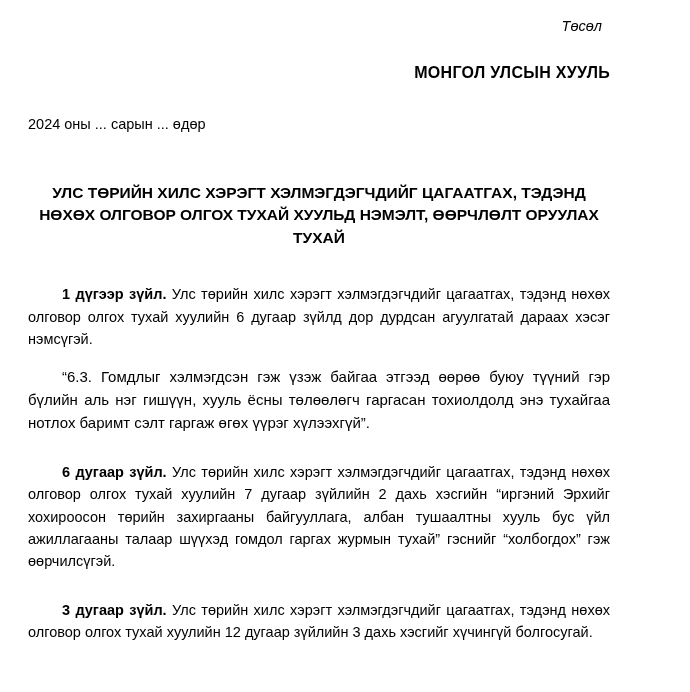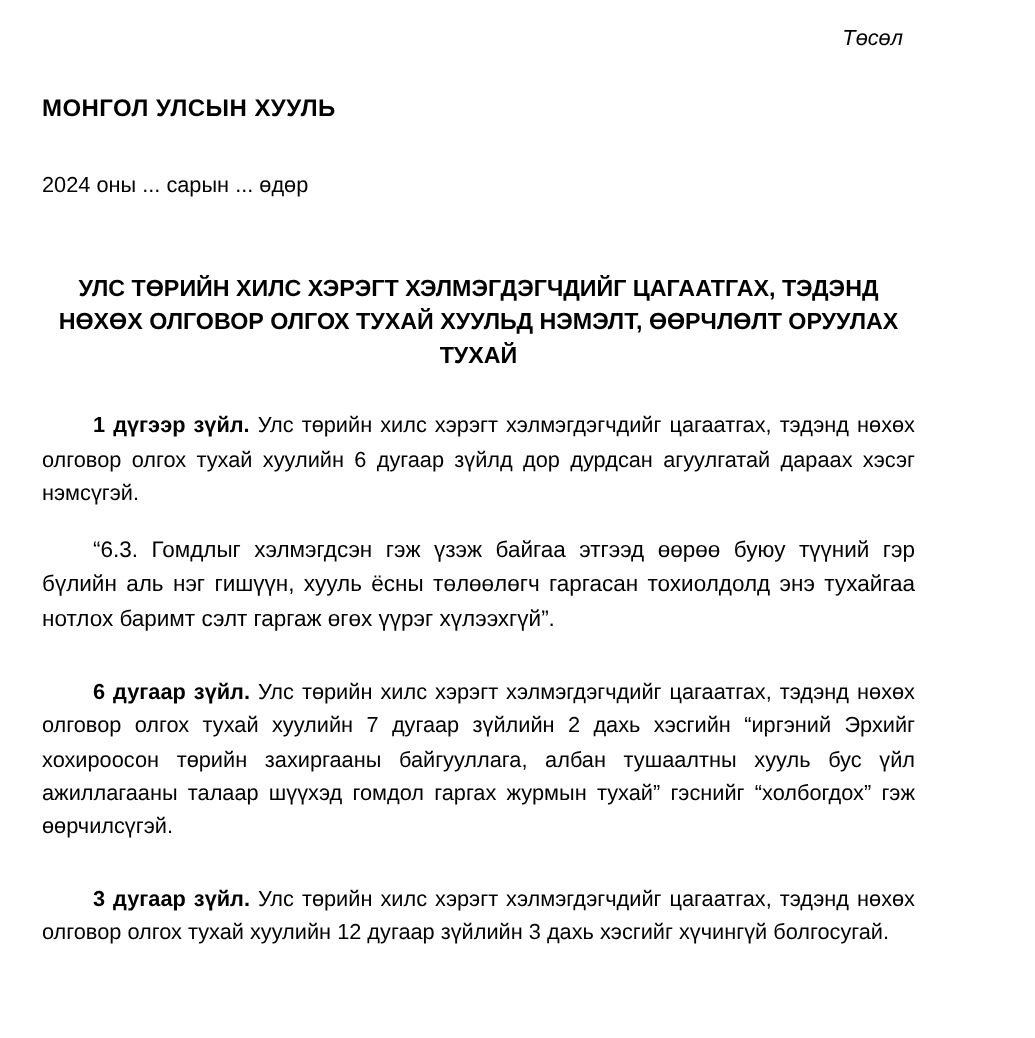--- a/index.html
+++ b/index.html
@@ -22,21 +22,21 @@
     padding: 14px 28px 0 28px;
   }
   .draft-mark {
     text-align: right;
     font-style: italic;
     font-size: 14.5px;
     padding-right: 8px;
     margin-top: 4px;
   }
   .doc-title {
-    text-align: left;
+    text-align: right;
     font-weight: bold;
     font-size: 16px;
     letter-spacing: 0.3px;
     margin-top: 30px;
   }
   .meta-row {
     display: flex;
     justify-content: flex-start;
     align-items: baseline;
     margin-top: 34px;
@@ -52,21 +52,21 @@
   }
   .law-title {
     text-align: center;
     font-weight: bold;
     font-size: 15.5px;
     line-height: 1.45;
     margin-top: 50px;
     padding: 0 6px;
   }
   .article {
-    margin-top: 24px;
+    margin-top: 34px;
     font-size: 14.5px;
     line-height: 1.55;
     text-align: justify;
     text-justify: inter-word;
     text-indent: 34px;
   }
   .article .num {
     font-weight: bold;
   }
   .quote {

